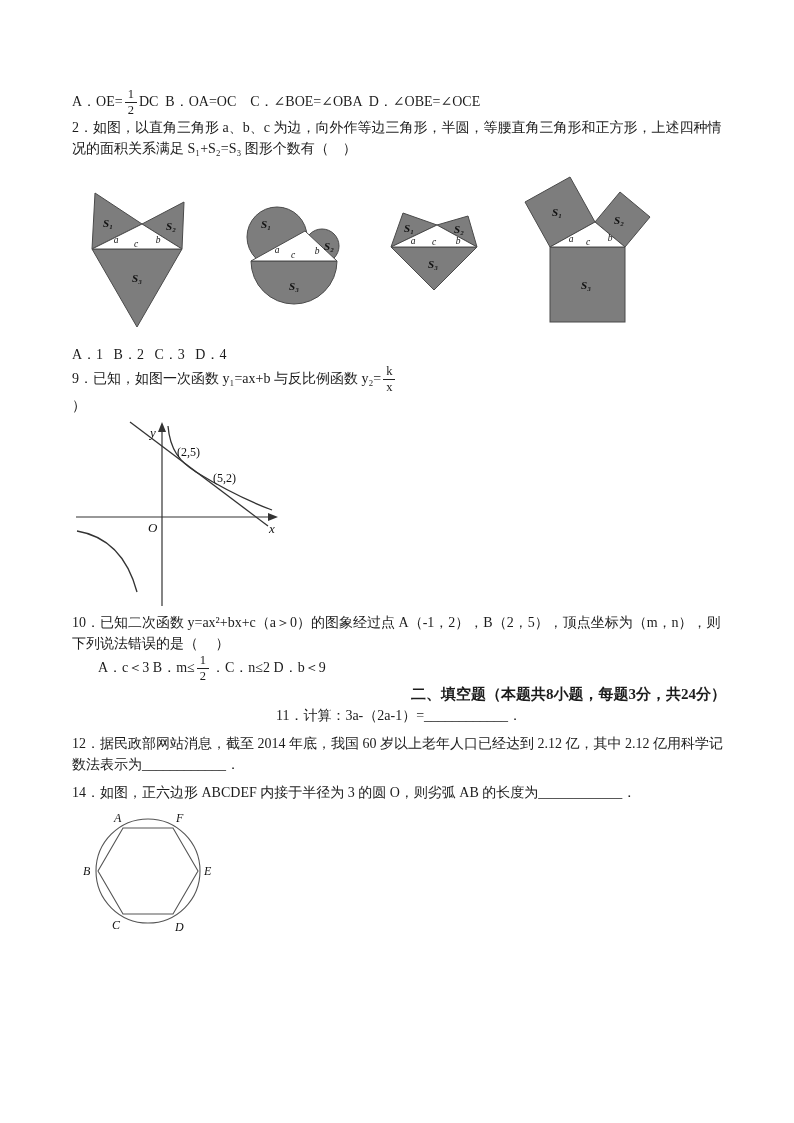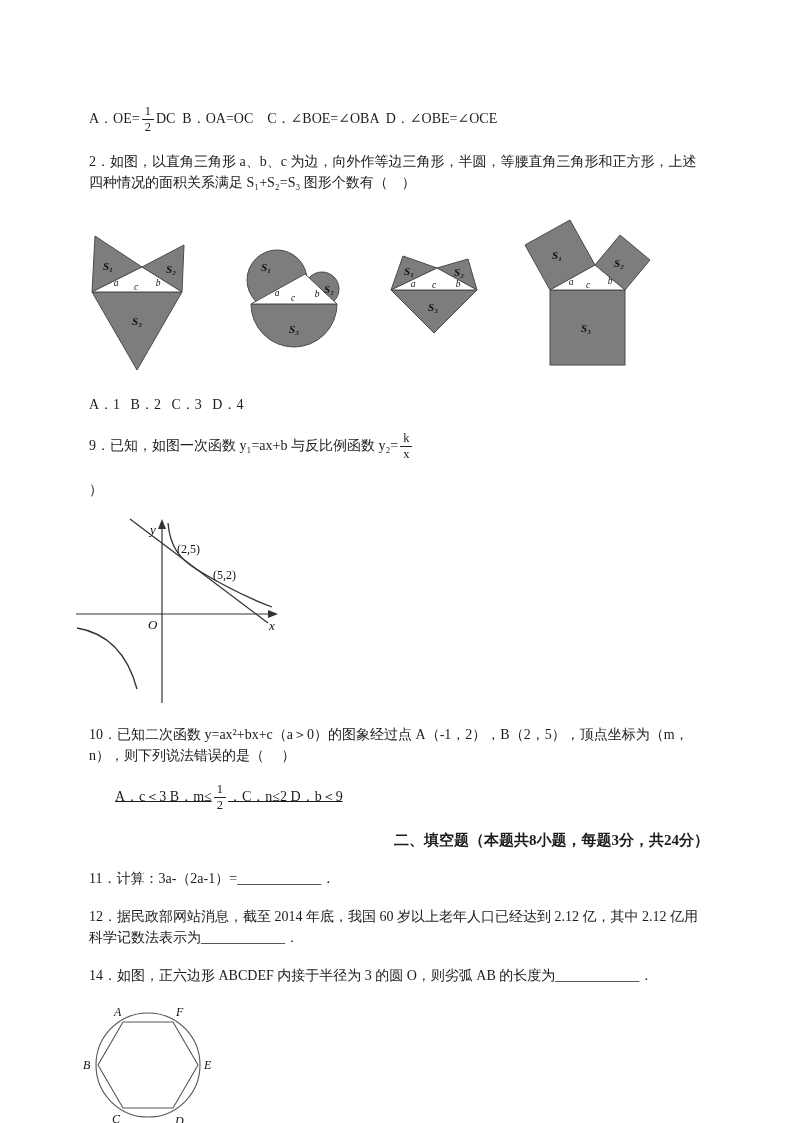--- a/index.html
+++ b/index.html
@@ -4,29 +4,29 @@
 <style>
   *{box-sizing:border-box;}
   html,body{margin:0;padding:0;background:#ffffff;}
   .page{
     width:794px;height:1123px;margin:0 auto;background:#fff;
     padding:88px 68px 30px 72px;
     font-family:"Liberation Serif","DejaVu Serif",serif;
     font-size:14px;line-height:1.5;color:#1b1b1b;
     position:relative;overflow:hidden;
   }
-  p.t{margin:17px;white-space:pre-wrap;}
+  p.t{margin:0;white-space:pre-wrap;}
   .mb6{margin-bottom:6px;}
   .frac{display:inline-block;vertical-align:middle;text-align:center;line-height:1.05;font-size:12.5px;margin:0 2px;}
   .frac .num{display:block;border-bottom:1px solid #222;padding:0 3px 1px 3px;}
   .frac .den{display:block;padding:1px 3px 0 3px;}
   .figrow{display:flex;align-items:flex-start;gap:26px;margin:8px 0 10px 0;}
   .mt0{margin-top:0;} .mt12{margin-top:12px;} .mt22{margin-top:22px;}
   .answers{margin:2px 0 16px 0;}
-  .q10ans{padding-left:26px;margin:2px 0 14px 0;text-decoration:underline;}
+  .q10ans{padding-left:26px;margin:2px 0 14px 0;}
   .sec{font-weight:bold;font-size:15px;margin:12px 0 9px 0;text-align:right;}
   .graph{display:block;margin:4px 0 2px 0;}
   .hex{display:block;margin:6px 0 0 6px;}
   
   .g{fill:#7d7d7d;stroke:#4a4a4a;stroke-width:1;}
   .w{fill:#ffffff;stroke:#4a4a4a;stroke-width:1;}
   .slab{font:italic bold 11px "Liberation Serif",serif;fill:#101010;text-anchor:middle;}
   .abl{font:italic 9.5px "Liberation Serif",serif;fill:#101010;text-anchor:middle;}
   .ax{stroke:#333;stroke-width:1.2;fill:none;}
   .ah{fill:#333;}
@@ -119,21 +119,21 @@
     <text class="gp" x="105" y="36">(2,5)</text>
     <text class="gp" x="141" y="62">(5,2)</text>
   </svg>
 
 
   <p class="t">10．已知二次函数 y=ax²+bx+c（a＞0）的图象经过点 A（-1，2），B（2，5），顶点坐标为（m，n），则下列说法错误的是（     ）</p>
   <p class="t q10ans"><span>A．c＜3 B．m≤</span><span class="frac"><span class="num">1</span><span class="den">2</span></span><span>．C．n≤2 D．b＜9</span></p>
 
   <p class="t sec">二、填空题（本题共8小题，每题3分，共24分）</p>
 
-  <p class="t" style="margin-bottom:7px;">11．计算：3a-（2a-1）=____________．</p>
+  <p class="t" style="margin-bottom:7px;text-align:center;">11．计算：3a-（2a-1）=____________．</p>
   <p class="t" style="margin-bottom:7px;">12．据民政部网站消息，截至 2014 年底，我国 60 岁以上老年人口已经达到 2.12 亿，其中 2.12 亿用科学记数法表示为____________．</p>
   <p class="t mb6">14．如图，正六边形 ABCDEF 内接于半径为 3 的圆 O，则劣弧 AB 的长度为____________．</p>
 
   <svg class="hex" width="150" height="132" viewBox="0 0 150 132">
     <circle class="c" cx="70" cy="62" r="52"></circle>
     <polygon class="c" points="45,19 95,19 120,62 95,105 45,105 20,62"></polygon>
     <text class="hl" x="36" y="13">A</text>
     <text class="hl" x="98" y="13">F</text>
     <text class="hl" x="5" y="66">B</text>
     <text class="hl" x="126" y="66">E</text>

